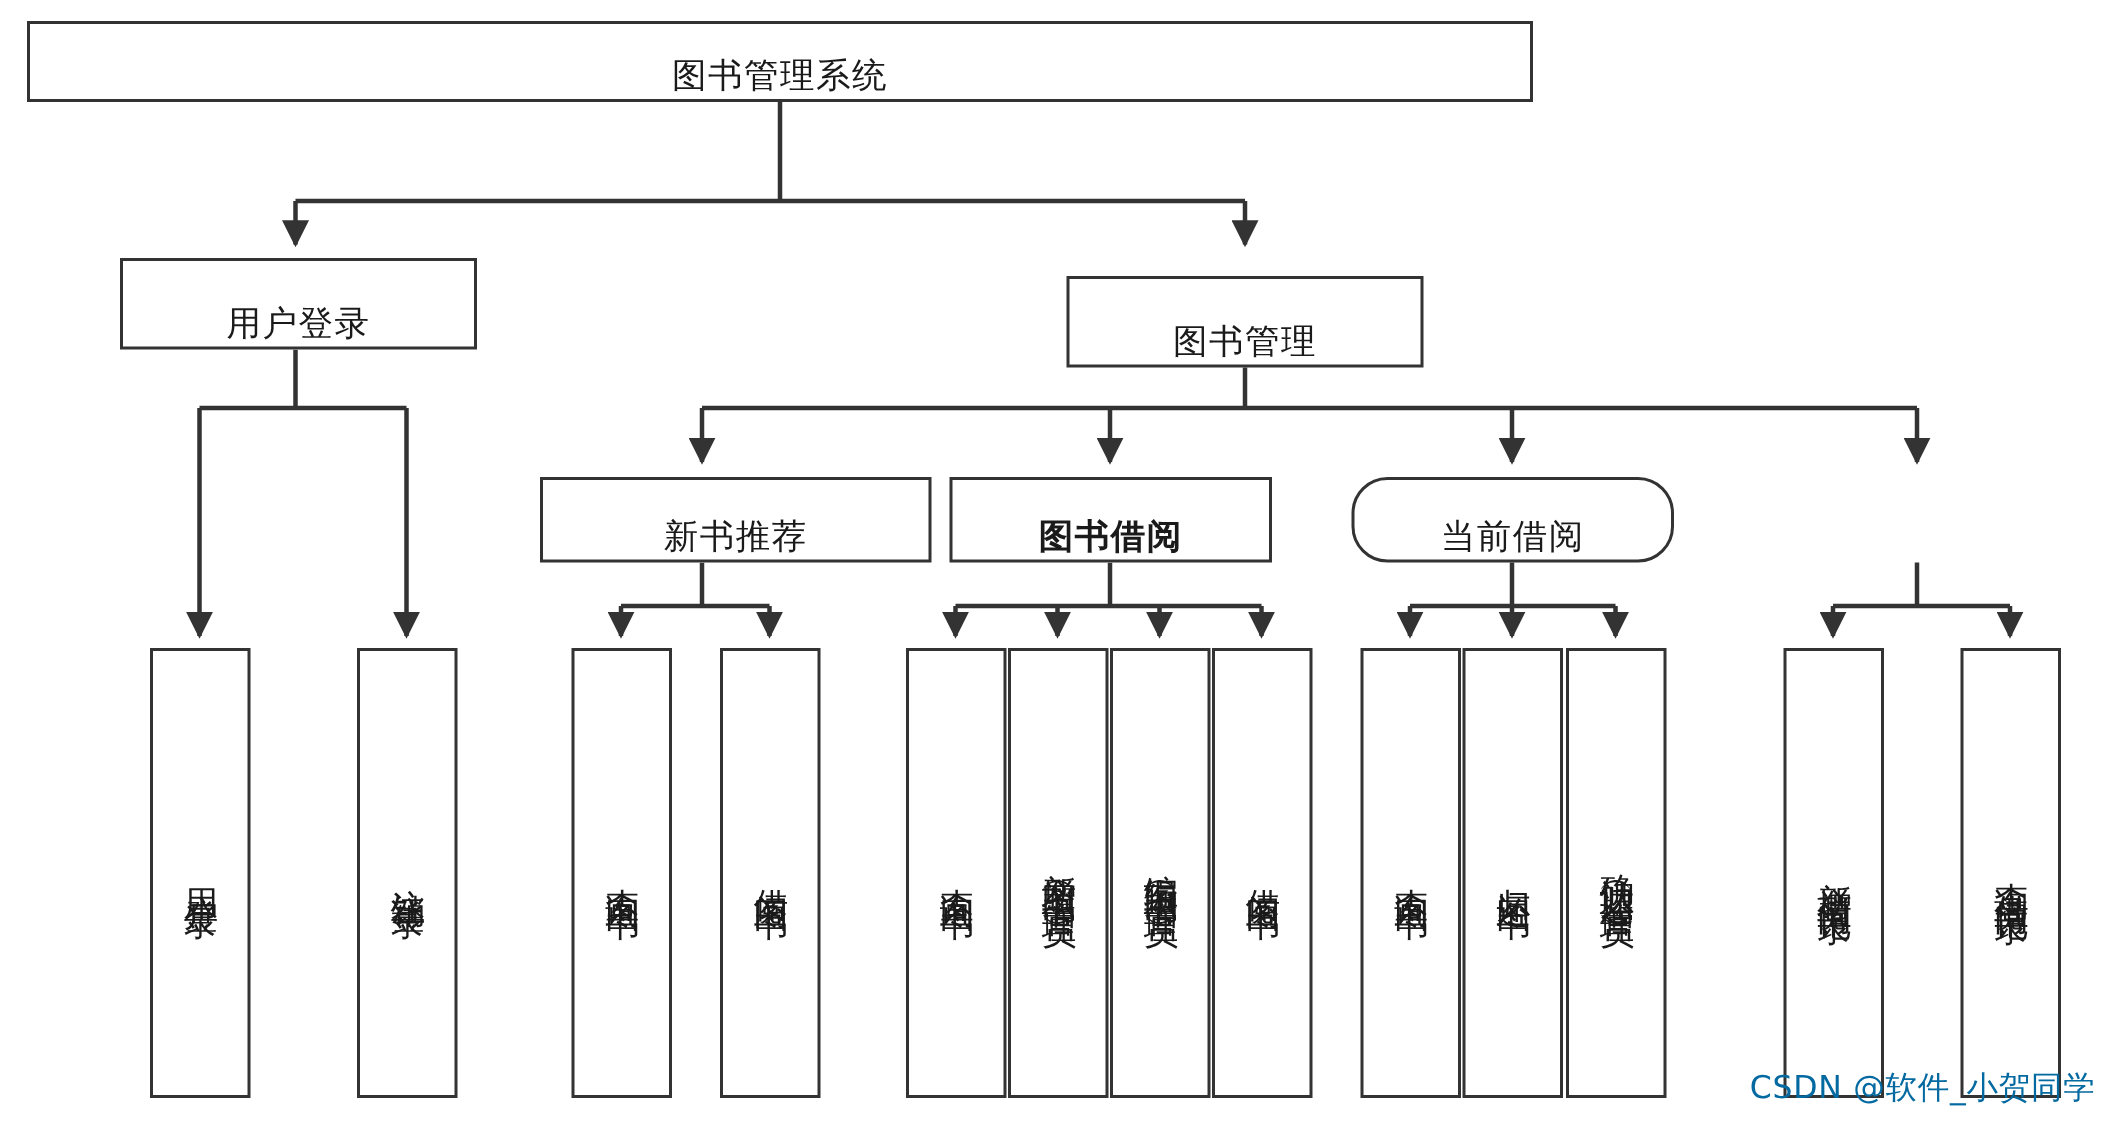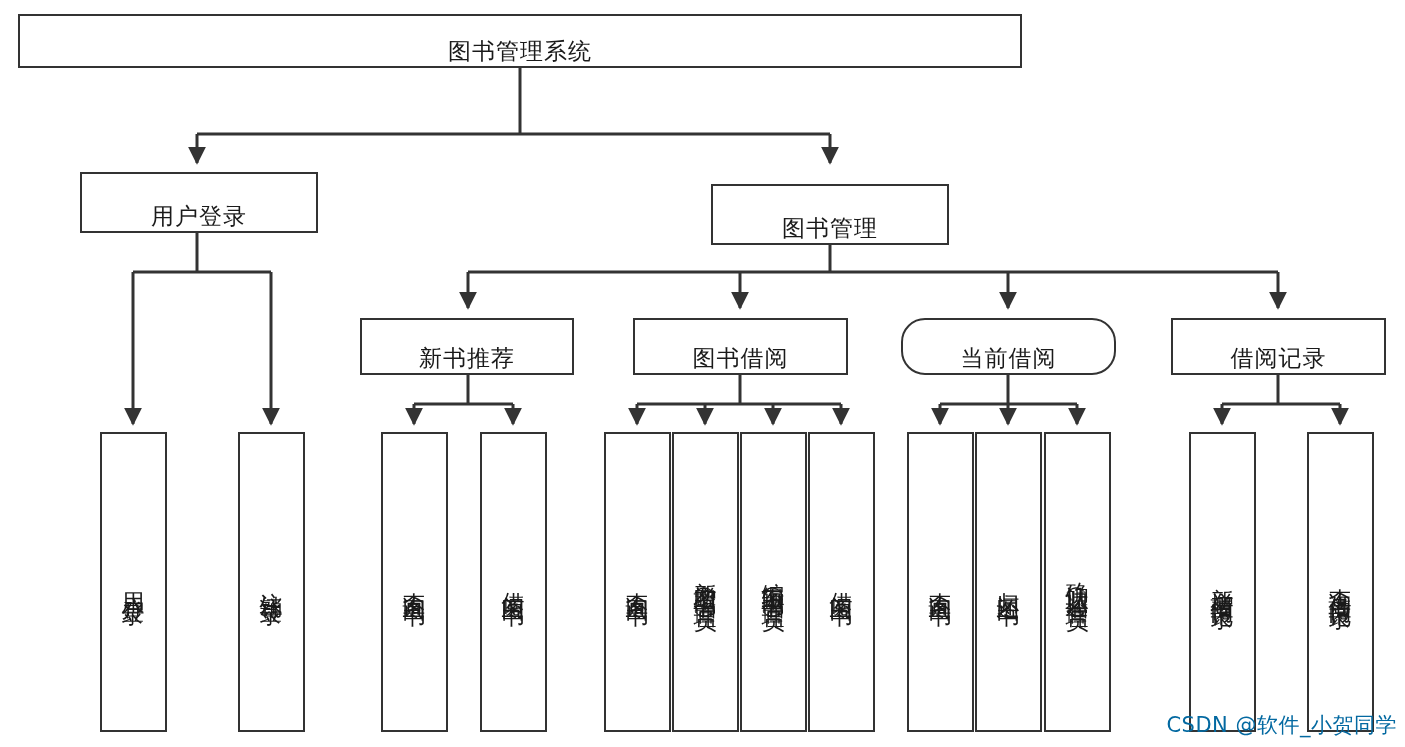--- a/index.html
+++ b/index.html
@@ -117,31 +117,28 @@
     <span>图书管理系统</span>
   </div>
 
   <div class="node h" style="left:80px;top:172px;width:238px;height:61px;">
     <span>用户登录</span>
   </div>
   <div class="node h" style="left:711px;top:172px;width:238px;height:61px;margin-top:12px;">
     <span>图书管理</span>
   </div>
 
-  <div class="node h" style="left:360px;top:318px;width:214px;height:57px;">
+  <div class="node h" style="left:360px;top:318px;width:261px;height:57px;">
     <span>新书推荐</span>
   </div>
-  <div class="node h" style="left:633px;top:318px;width:215px;height:57px;">
+  <div class="node h" style="left:633px;top:318px;width:215px;height:57px;font-weight:bold;">
     <span>图书借阅</span>
   </div>
   <div class="node h" style="left:901px;top:318px;width:215px;height:57px;border-radius:24px;">
     <span>当前借阅</span>
-  </div>
-  <div class="node h" style="left:1171px;top:318px;width:215px;height:57px;">
-    <span>借阅记录</span>
   </div>
 
   <div class="node v" style="left:100px;top:432px;width:67px;height:300px;">
     <span>用户登录</span>
   </div>
   <div class="node v" style="left:238px;top:432px;width:67px;height:300px;">
     <span>注销登录</span>
   </div>
 
   <div class="node v" style="left:381px;top:432px;width:67px;height:300px;">

